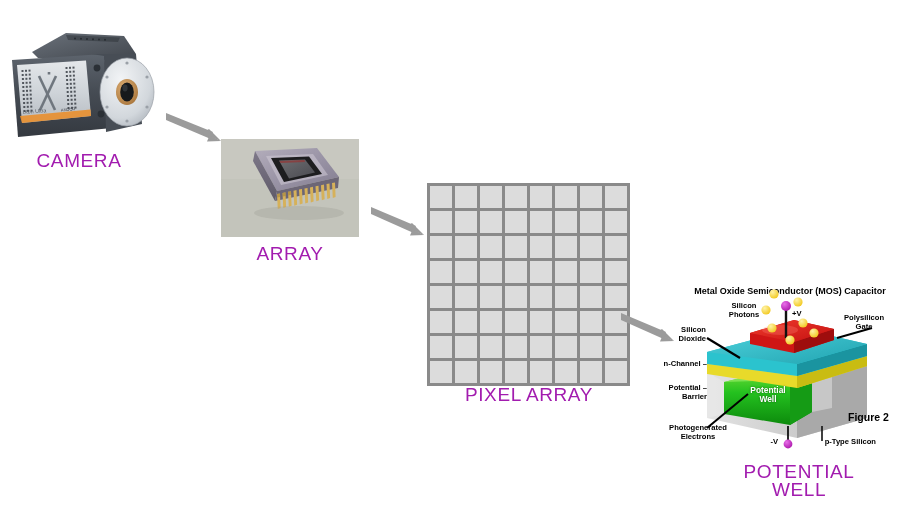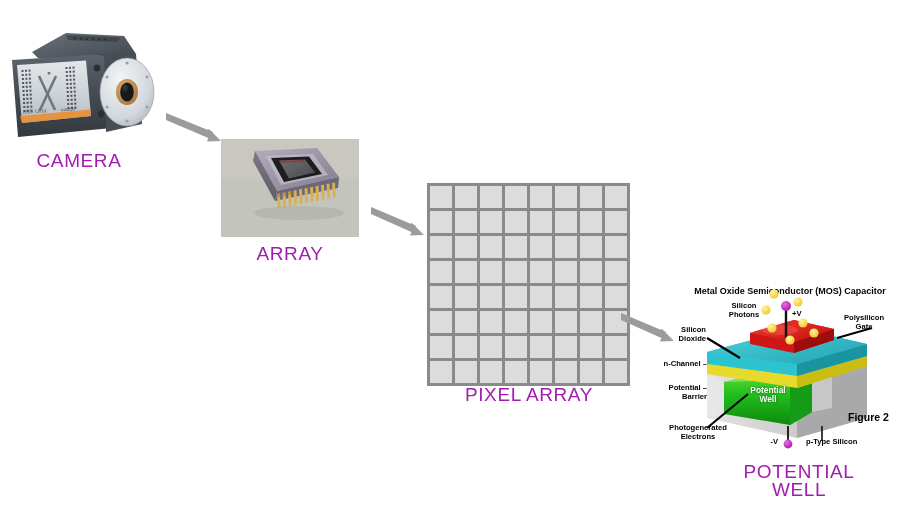--- a/index.html
+++ b/index.html
@@ -473,20 +473,20 @@
     <div class="mos-lbl r" style="left:2px; top:40px; width:42px;">Silicon
 Dioxide</div>
     <div class="mos-lbl r" style="left:0px; top:74px; width:45px;">n-Channel –</div>
     <div class="mos-lbl r" style="left:0px; top:98px; width:45px;">Potential –
 Barrier</div>
     <div class="white-lbl" style="left:75px; top:100px; width:62px;">Potential
 Well</div>
     <div class="mos-lbl c" style="left:0px; top:138px; width:72px;">Photogenerated
 Electrons</div>
     <div class="mos-lbl r" style="left:92px; top:152px; width:24px;">-V</div>
-    <div class="mos-lbl l" style="left:144px; top:152px; width:70px;">p-Type Silicon</div>
+    <div class="mos-lbl l" style="left:144px; top:152px; width:70px;text-align:right;">p-Type Silicon</div>
     <div class="fig-lbl" style="left:186px; top:125px;">Figure 2</div>
   </div>
 
   <div class="stage-label" style="left:715px; top:463px; width:168px;">POTENTIAL
 WELL</div>
 
 </div>
 
 </body></html>

